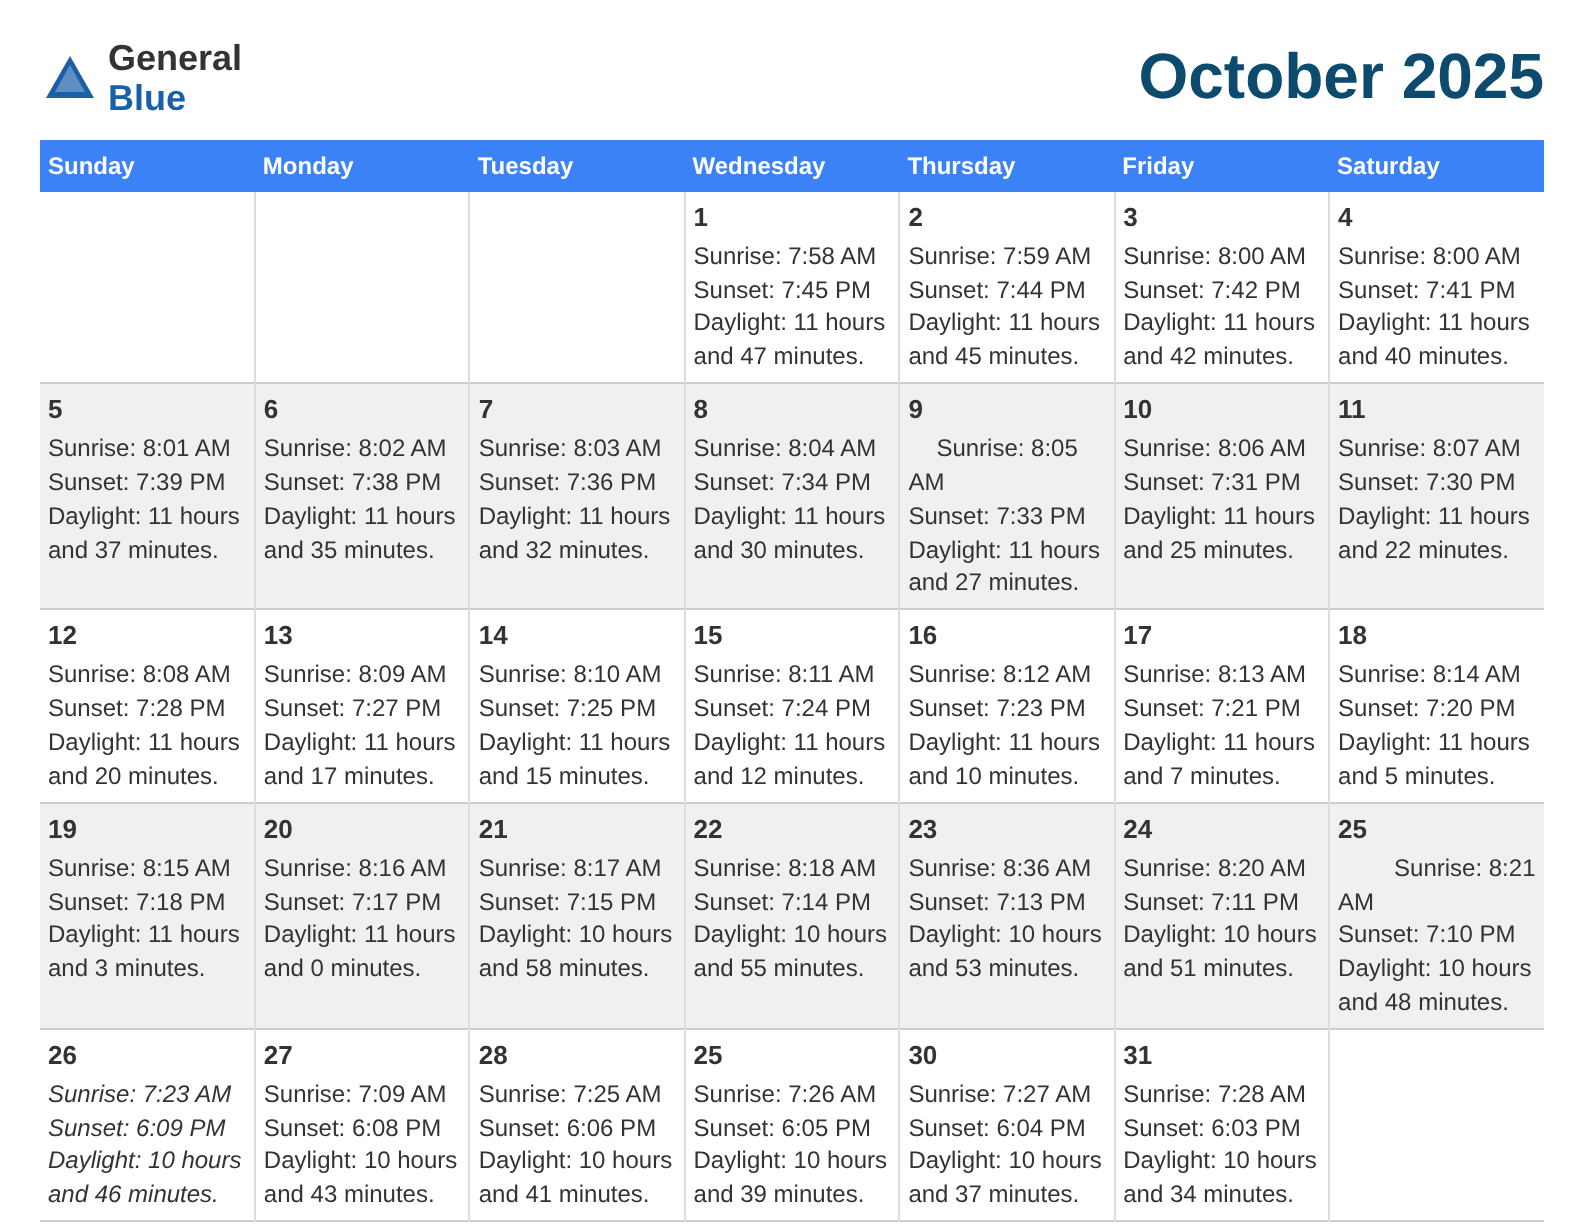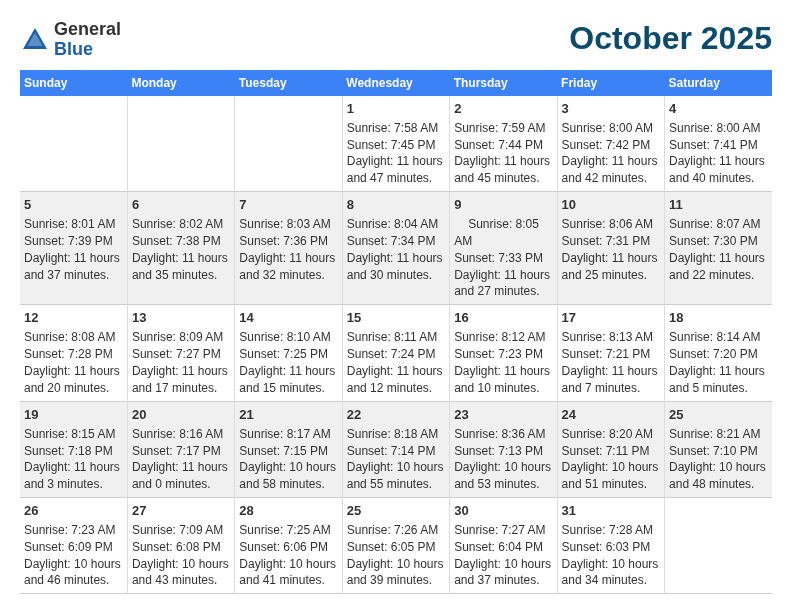--- a/index.html
+++ b/index.html
@@ -201,26 +201,26 @@
 Daylight: 10 hours and 58 minutes.</span></td>
           <td><span class="day-num">22</span><span class="day-info" style="white-space: pre-line;">Sunrise: 8:18 AM
 Sunset: 7:14 PM
 Daylight: 10 hours and 55 minutes.</span></td>
           <td><span class="day-num">23</span><span class="day-info" style="white-space: pre-line;">Sunrise: 8:36 AM
 Sunset: 7:13 PM
 Daylight: 10 hours and 53 minutes.</span></td>
           <td><span class="day-num">24</span><span class="day-info" style="white-space: pre-line;">Sunrise: 8:20 AM
 Sunset: 7:11 PM
 Daylight: 10 hours and 51 minutes.</span></td>
-          <td><span class="day-num">25</span><span class="day-info" style="white-space: pre-line;">Sunrise: 8:21 AM
+          <td><span class="day-num">25</span><span class="day-info" style="white-space: pre-line; margin-left: 28px;">Sunrise: 8:21 AM
 Sunset: 7:10 PM
 Daylight: 10 hours and 48 minutes.</span></td>
         </tr>
         <tr class="week-row">
-          <td><span class="day-num">26</span><span class="day-info" style="white-space: pre-line;">Sunrise: 7:23 AM
+          <td><span class="day-num">26</span><span class="day-info" style="white-space: pre-line; font-style: italic;">Sunrise: 7:23 AM
 Sunset: 6:09 PM
 Daylight: 10 hours and 46 minutes.</span></td>
           <td><span class="day-num">27</span><span class="day-info" style="white-space: pre-line;">Sunrise: 7:09 AM
 Sunset: 6:08 PM
 Daylight: 10 hours and 43 minutes.</span></td>
           <td><span class="day-num">28</span><span class="day-info" style="white-space: pre-line;">Sunrise: 7:25 AM
 Sunset: 6:06 PM
 Daylight: 10 hours and 41 minutes.</span></td>
           <td><span class="day-num">25</span><span class="day-info" style="white-space: pre-line;">Sunrise: 7:26 AM
 Sunset: 6:05 PM

